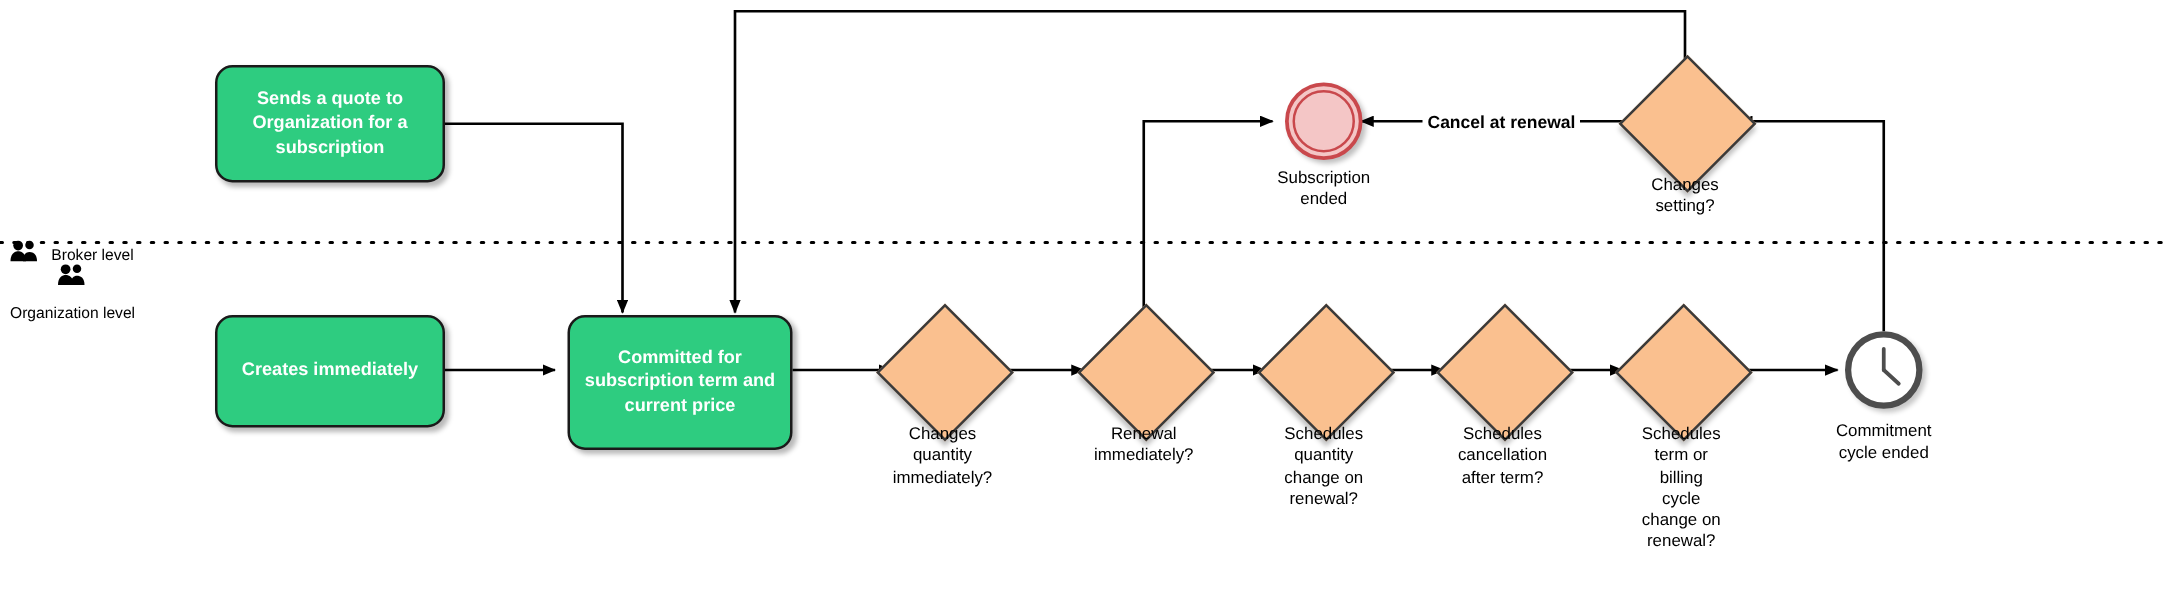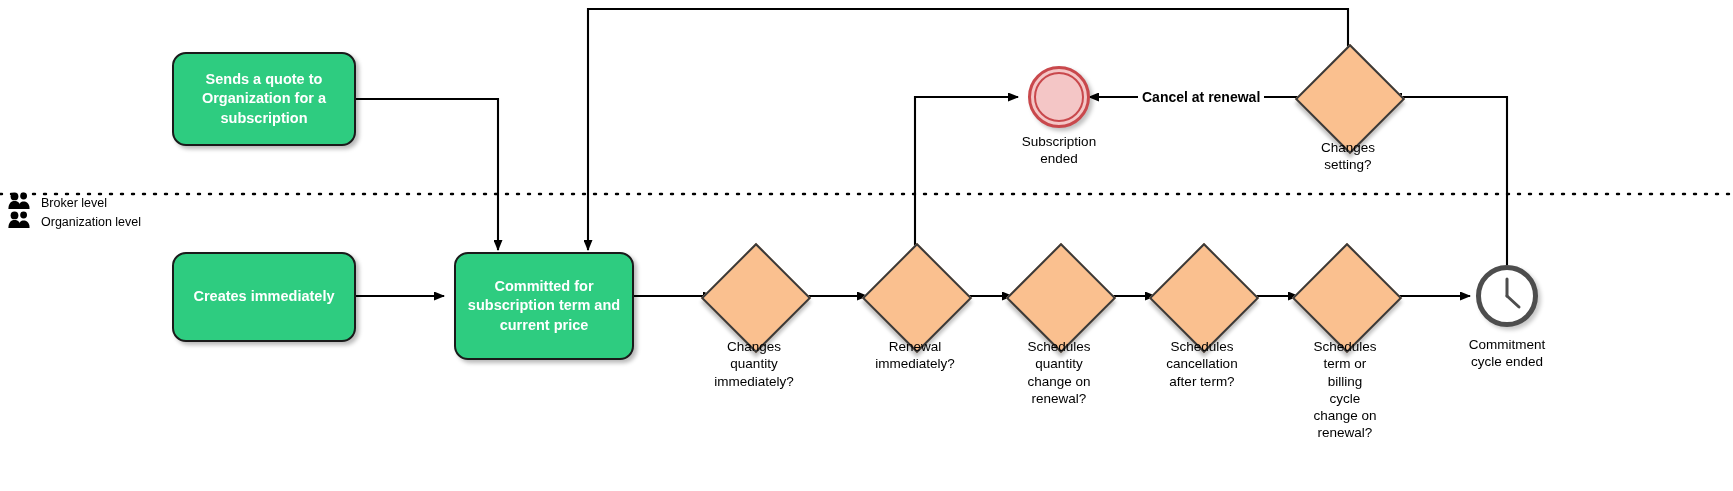--- a/index.html
+++ b/index.html
@@ -169,21 +169,21 @@
       <svg width="24" height="18" viewBox="0 0 24 18" xmlns="http://www.w3.org/2000/svg">
         <circle cx="6.5" cy="4.4" r="3.9" fill="#000000"></circle>
         <circle cx="15.6" cy="4.0" r="3.4" fill="#000000"></circle>
         <path d="M0.4 17 C0.4 10.6 4.0 9.0 6.6 9.0 C9.2 9.0 12.8 10.6 12.8 17 Z" fill="#000000"></path>
         <path d="M10.4 17 C10.4 11.2 13.2 9.6 15.6 9.6 C18.2 9.6 21.6 11.0 21.6 17 Z" fill="#000000"></path>
       </svg>
     </span>
     <span class="lane-text">Broker level</span>
   </div>
 
-  <div class="lane-label" style="left:8px; top:211px;">
+  <div class="lane-label" style="left:8px; top:211px;flex-direction:column;">
     <span class="people-icon">
       <svg width="24" height="18" viewBox="0 0 24 18" xmlns="http://www.w3.org/2000/svg">
         <circle cx="6.5" cy="4.4" r="3.9" fill="#000000"></circle>
         <circle cx="15.6" cy="4.0" r="3.4" fill="#000000"></circle>
         <path d="M0.4 17 C0.4 10.6 4.0 9.0 6.6 9.0 C9.2 9.0 12.8 10.6 12.8 17 Z" fill="#000000"></path>
         <path d="M10.4 17 C10.4 11.2 13.2 9.6 15.6 9.6 C18.2 9.6 21.6 11.0 21.6 17 Z" fill="#000000"></path>
       </svg>
     </span>
     <span class="lane-text">Organization level</span>
   </div>

